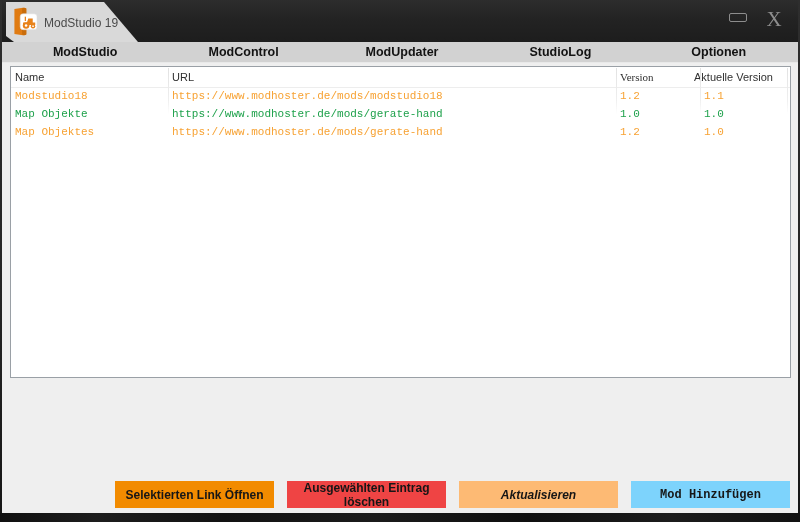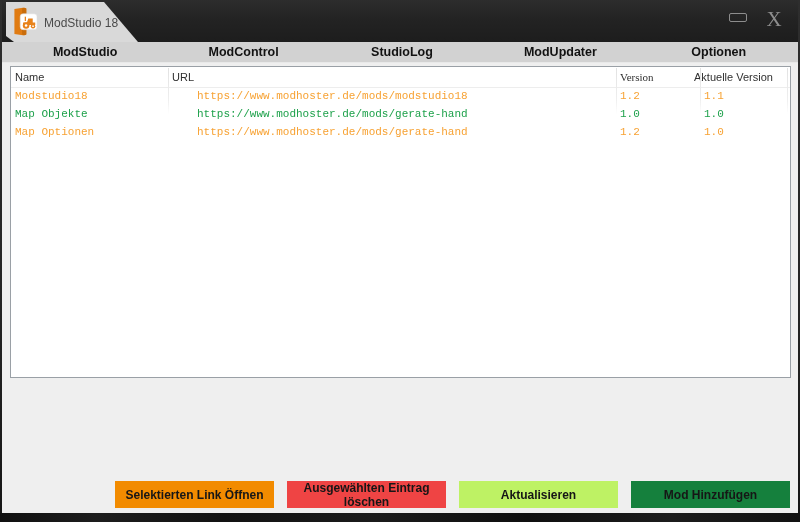--- a/index.html
+++ b/index.html
@@ -37,21 +37,21 @@
   .content{position:absolute;top:63px;left:0;right:0;bottom:0;background:#efefef;}
   .table{position:absolute;left:8px;top:3px;width:779px;height:310px;background:#ffffff;
     border:1px solid #9aa0a6;font-size:11px;}
   .thead{position:relative;height:20px;border-bottom:1px solid #ededed;}
   .th{position:absolute;top:0;height:20px;line-height:21px;color:#303030;cursor:pointer;white-space:nowrap;}
   .col-div{position:absolute;top:1px;width:1px;height:46px;
     background:linear-gradient(180deg,#e2e2e2 0%,#efefef 70%,rgba(255,255,255,0) 100%);}
   .trow{position:absolute;left:0;right:0;height:18px;line-height:18px;cursor:pointer;white-space:nowrap;}
   .td{position:absolute;top:0;height:18px;font-family:Liberation Mono, monospace;}
   .td-name{left:4px;}  .th-name{left:4px;}
-  .td-url{left:161px;margin-left:25px;} .th-url{left:161px;}
+  .td-url{left:161px;} .th-url{left:161px;}
   .td-ver{left:609px;} .th-ver{left:609px;font-family:Liberation Serif, serif;}
   .td-akt{left:693px;} .th-akt{left:683px;}
   .dv1{left:157px;} .dv2{left:605px;} .dv3{left:689px;} .dv4{left:776px;}
 
   
   .btn-row{position:absolute;left:113px;top:418px;width:675px;height:27px;
     display:flex;gap:13px;}
   .action-btn{flex:1;border:none;height:27px;font-family:"Liberation Sans",sans-serif;
     font-size:12px;font-weight:600;color:#161616;cursor:pointer;padding:0;}
 
@@ -72,31 +72,31 @@
         <rect x="8.5" y="7.5" width="17.5" height="16.5" rx="3" fill="#ffffff" stroke="#dcdcdc" stroke-width="0.6"></rect>
         <g fill="#e8821a">
           <path d="M11.5 16.5 h4 l1.4 -4.2 h4.6 v4.2 h2.6 v2.6 h-12.6 z"></path>
           <rect x="13.2" y="10.5" width="1.3" height="4.5"></rect>
           <circle cx="14.6" cy="19.6" r="3.4"></circle>
           <circle cx="21.8" cy="20.4" r="2.3"></circle>
         </g>
         <circle cx="14.6" cy="19.6" r="1.3" fill="#ffffff"></circle>
         <circle cx="21.8" cy="20.4" r="0.9" fill="#ffffff"></circle>
       </svg>
-      <span class="tab-title">ModStudio 18</span>
+      <span class="tab-title">ModStudio 19</span>
     </div>
     <div class="btn-min"></div>
     <div class="btn-close">X</div>
   </div>
 
   <div class="menubar">
     <div class="menu-item">ModStudio</div>
     <div class="menu-item">ModControl</div>
+    <div class="menu-item">ModUpdater</div>
     <div class="menu-item">StudioLog</div>
-    <div class="menu-item">ModUpdater</div>
     <div class="menu-item">Optionen</div>
   </div>
 
   <div class="content">
 
     <div class="table">
       <div class="thead">
         <span class="th th-name">Name</span>
         <span class="th th-url">URL</span>
         <span class="th th-ver">Version</span>
@@ -113,30 +113,30 @@
         <span class="td td-ver">1.2</span>
         <span class="td td-akt">1.1</span>
       </div>
       <div class="trow" style="top: 38px; color: rgb(30, 161, 75);">
         <span class="td td-name">Map Objekte</span>
         <span class="td td-url">https://www.modhoster.de/mods/gerate-hand</span>
         <span class="td td-ver">1.0</span>
         <span class="td td-akt">1.0</span>
       </div>
       <div class="trow" style="top: 56px; color: rgb(247, 162, 51);">
-        <span class="td td-name">Map Optionen</span>
+        <span class="td td-name">Map Objektes</span>
         <span class="td td-url">https://www.modhoster.de/mods/gerate-hand</span>
         <span class="td td-ver">1.2</span>
         <span class="td td-akt">1.0</span>
       </div>
     </div>
 
     <div class="btn-row">
       <button class="action-btn" style="background: rgb(242, 139, 0);">Selektierten Link Öffnen</button>
       <button class="action-btn" style="background: #ef4444;">Ausgewählten Eintrag löschen</button>
-      <button class="action-btn" style="background: #bef264;">Aktualisieren</button>
-      <button class="action-btn" style="background: #15803d;">Mod Hinzufügen</button>
+      <button class="action-btn" style="background: #fdba74; font-style: italic;">Aktualisieren</button>
+      <button class="action-btn" style="background: #7dd3fc; font-family: Liberation Mono, monospace;">Mod Hinzufügen</button>
     </div>
 
   </div>
 </div>
 
 <div class="desktop-strip"></div>
 
 </body></html>

